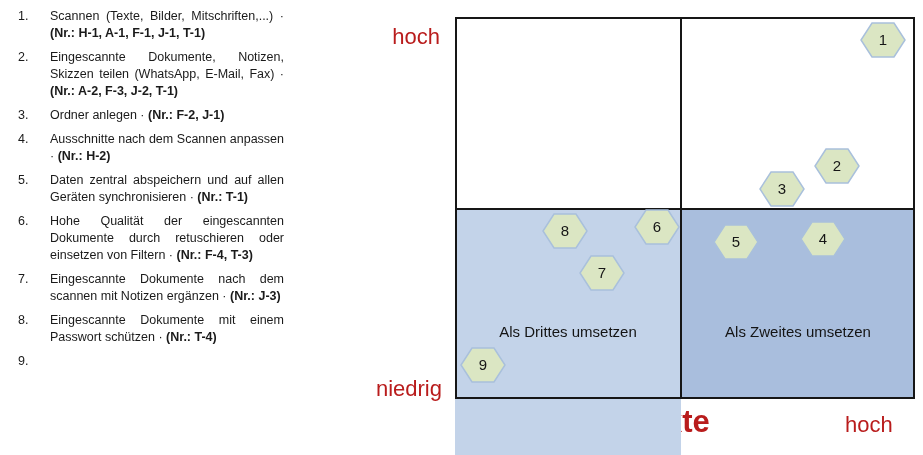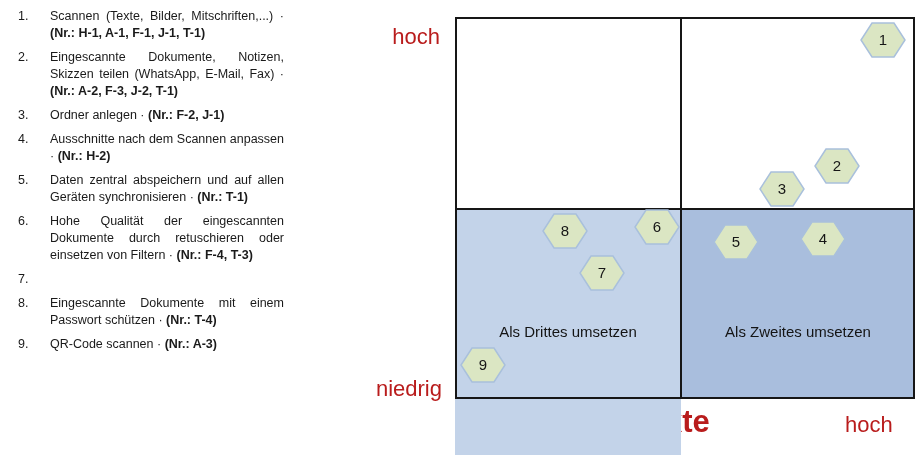--- a/index.html
+++ b/index.html
@@ -76,28 +76,28 @@
     <div class="task-item">
       <span class="task-num">5.</span>
       <span class="task-text"><span>Daten zentral abspeichern und auf allen Geräten synchronisieren ·</span> <b>(Nr.: T-1)</b></span>
     </div>
     <div class="task-item">
       <span class="task-num">6.</span>
       <span class="task-text"><span>Hohe Qualität der eingescannten Dokumente durch retuschieren oder einsetzen von Filtern ·</span> <b>(Nr.: F-4, T-3)</b></span>
     </div>
     <div class="task-item">
       <span class="task-num">7.</span>
+      <span class="task-text"><span>Eingescannte Dokumente nach dem scannen mit Notizen ergänzen ·</span> <b>(Nr.: J-3)</b></span>
     </div>
     <div class="task-item">
       <span class="task-num">8.</span>
       <span class="task-text"><span>Eingescannte Dokumente mit einem Passwort schützen ·</span> <b>(Nr.: T-4)</b></span>
     </div>
     <div class="task-item">
       <span class="task-num">9.</span>
-      <span class="task-text"><span>QR-Code scannen ·</span> <b>(Nr.: A-3)</b></span>
     </div>
   </div>
 
   <div class="axis-text tick-hoch-top">hoch</div>
   <div class="axis-text tick-niedrig-left">niedrig</div>
   <div class="axis-text tick-niedrig-bottom">niedrig</div>
   <div class="axis-text xlabel-wert">Texte</div>
   <div class="axis-text tick-hoch-bottom">hoch</div>
 
   <div class="matrix">

